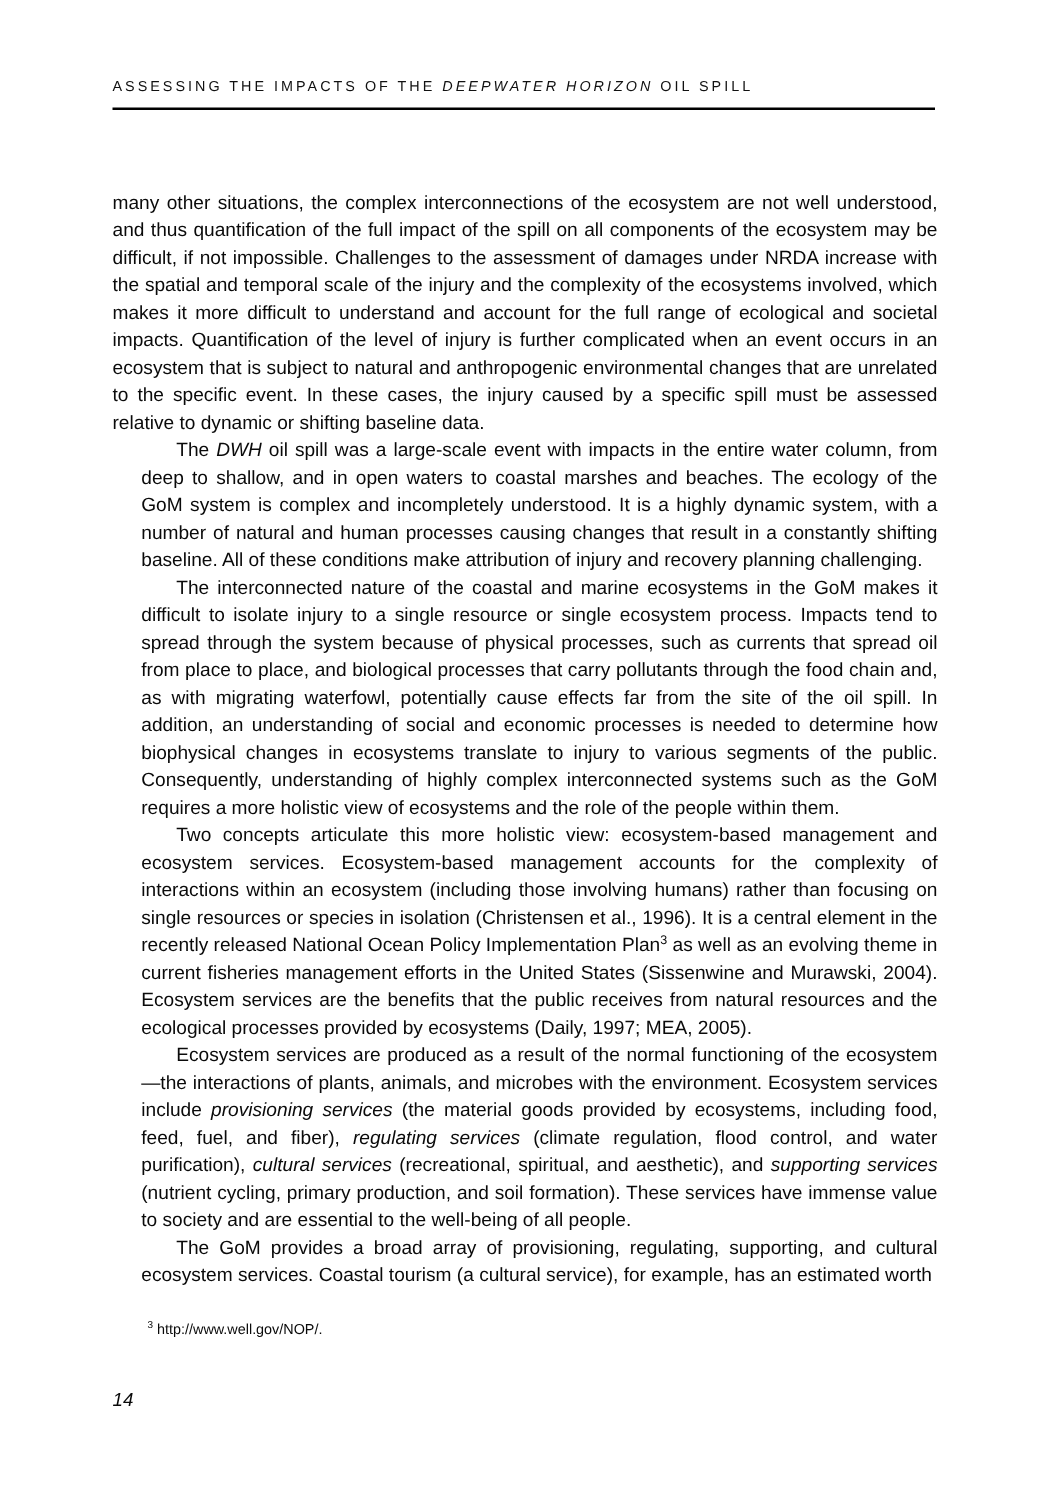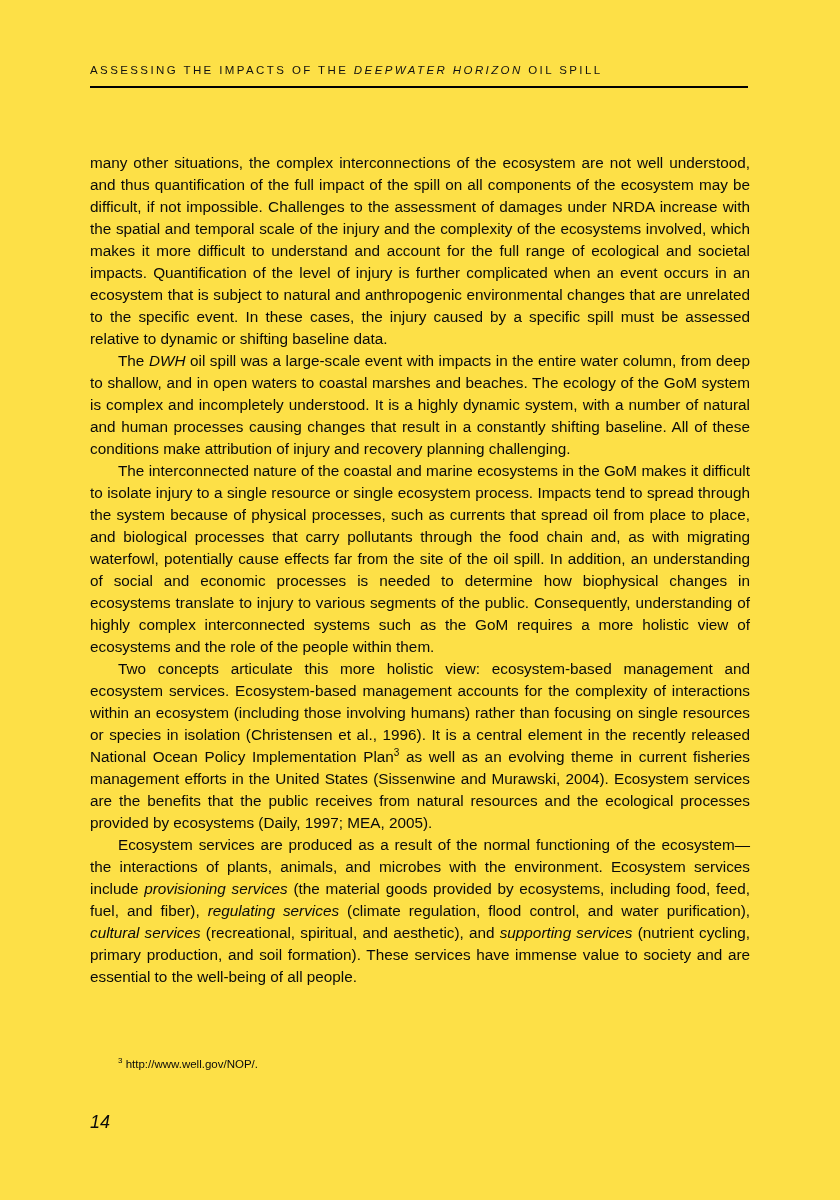--- a/index.html
+++ b/index.html
@@ -5,21 +5,21 @@
   html, body {
     margin: 0;
     padding: 0;
     background: #e8e8e8;
   }
   .page {
     position: relative;
     width: 840px;
     height: 1200px;
     margin: 0 auto;
-    background: #fde047;
+    background: #ffffff;
     color: #000000;
     font-family: "Liberation Sans", sans-serif;
     overflow: hidden;
     box-sizing: border-box;
   }
   .running-header {
     position: absolute;
     top: 64px;
     left: 90px;
     width: 658px;
@@ -47,60 +47,62 @@
     line-height: 22px;
     text-align: justify;
     color: #0a0a0a;
   }
   .body-text p {
     margin: 0;
     padding: 0;
   }
   .body-text p.indent {
     text-indent: 28px;
+    margin-left: 23px;
   }
   .body-text sup {
     font-size: 10px;
     line-height: 0;
   }
   .footnote {
     position: absolute;
     top: 1058px;
     left: 118px;
     font-size: 11.5px;
     color: #0a0a0a;
   }
   .footnote sup {
     font-size: 8px;
     line-height: 0;
   }
   .page-number {
     position: absolute;
     top: 1112px;
     left: 90px;
-    font-size: 18px;
+    font-size: 15px;
     font-style: italic;
     color: #0a0a0a;
   }
 </style>
 </head>
 <body>
 
 <div class="page">
 
   <header class="running-header">
     <div class="header-text"><span>ASSESSING THE IMPACTS OF THE </span><span class="italic">DEEPWATER HORIZON</span><span> OIL SPILL</span></div>
     <hr class="header-rule">
   </header>
 
   <main class="body-text" id="body-text">
       <p class=""><span>many other situations, the complex interconnections of the ecosystem are not well understood, and thus quantification of the full impact of the spill on all components of the ecosystem may be difficult, if not impossible. Challenges to the assessment of damages under NRDA increase with the spatial and temporal scale of the injury and the complexity of the ecosystems involved, which makes it more difficult to understand and account for the full range of ecological and societal impacts. Quantification of the level of injury is further complicated when an event occurs in an ecosystem that is subject to natural and anthropogenic environmental changes that are unrelated to the specific event. In these cases, the injury caused by a specific spill must be assessed relative to dynamic or shifting baseline data.</span></p>
       <p class="indent"><span>The </span><span class="italic">DWH</span><span> oil spill was a large-scale event with impacts in the entire water column, from deep to shallow, and in open waters to coastal marshes and beaches. The ecology of the GoM system is complex and incompletely understood. It is a highly dynamic system, with a number of natural and human processes causing changes that result in a constantly shifting baseline. All of these conditions make attribution of injury and recovery planning challenging.</span></p>
       <p class="indent"><span>The interconnected nature of the coastal and marine ecosystems in the GoM makes it difficult to isolate injury to a single resource or single ecosystem process. Impacts tend to spread through the system because of physical processes, such as currents that spread oil from place to place, and biological processes that carry pollutants through the food chain and, as with migrating waterfowl, potentially cause effects far from the site of the oil spill. In addition, an understanding of social and economic processes is needed to determine how biophysical changes in ecosystems translate to injury to various segments of the public. Consequently, understanding of highly complex interconnected systems such as the GoM requires a more holistic view of ecosystems and the role of the people within them.</span></p>
       <p class="indent"><span>Two concepts articulate this more holistic view: ecosystem-based management and ecosystem services. Ecosystem-based management accounts for the complexity of interactions within an ecosystem (including those involving humans) rather than focusing on single resources or species in isolation (Christensen et al., 1996). It is a central element in the recently released National Ocean Policy Implementation Plan</span><sup>3</sup><span> as well as an evolving theme in current fisheries management efforts in the United States (Sissenwine and Murawski, 2004). Ecosystem services are the benefits that the public receives from natural resources and the ecological processes provided by ecosystems (Daily, 1997; MEA, 2005).</span></p>
       <p class="indent"><span>Ecosystem services are produced as a result of the normal functioning of the ecosystem—the interactions of plants, animals, and microbes with the environment. Ecosystem services include </span><span class="italic">provisioning services</span><span> (the material goods provided by ecosystems, including food, feed, fuel, and fiber), </span><span class="italic">regulating services</span><span> (climate regulation, flood control, and water purification), </span><span class="italic">cultural services</span><span> (recreational, spiritual, and aesthetic), and </span><span class="italic">supporting services</span><span> (nutrient cycling, primary production, and soil formation). These services have immense value to society and are essential to the well-being of all people.</span></p>
+      <p class="indent"><span>The GoM provides a broad array of provisioning, regulating, supporting, and cultural ecosystem services. Coastal tourism (a cultural service), for example, has an estimated worth</span></p>
     </main>
 
   <div class="footnote"><sup>3</sup><span> http://www.well.gov/NOP/.</span></div>
 
   <div class="page-number">14</div>
 
 </div>
 
 </body></html>

